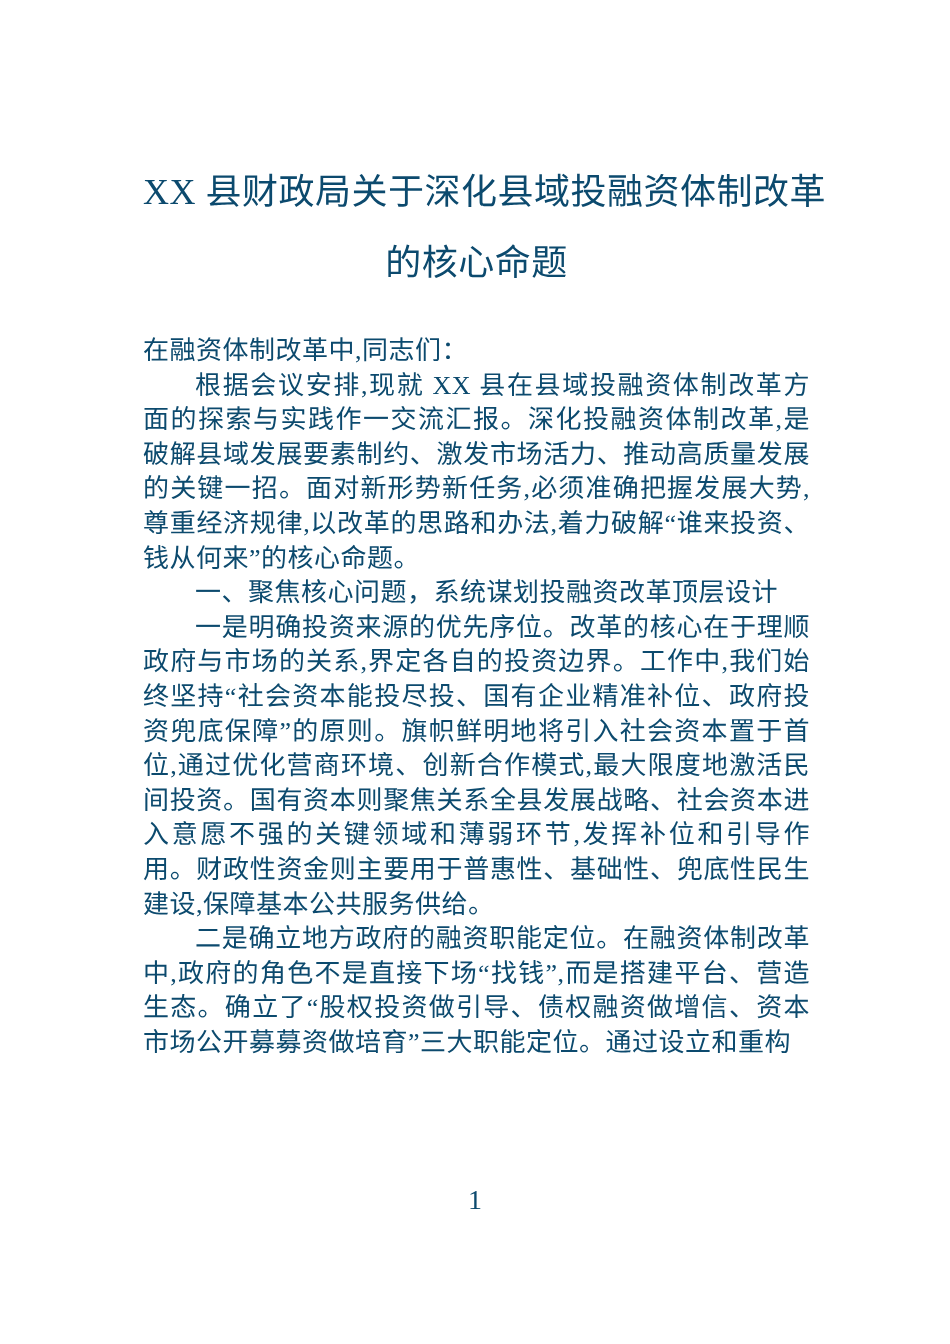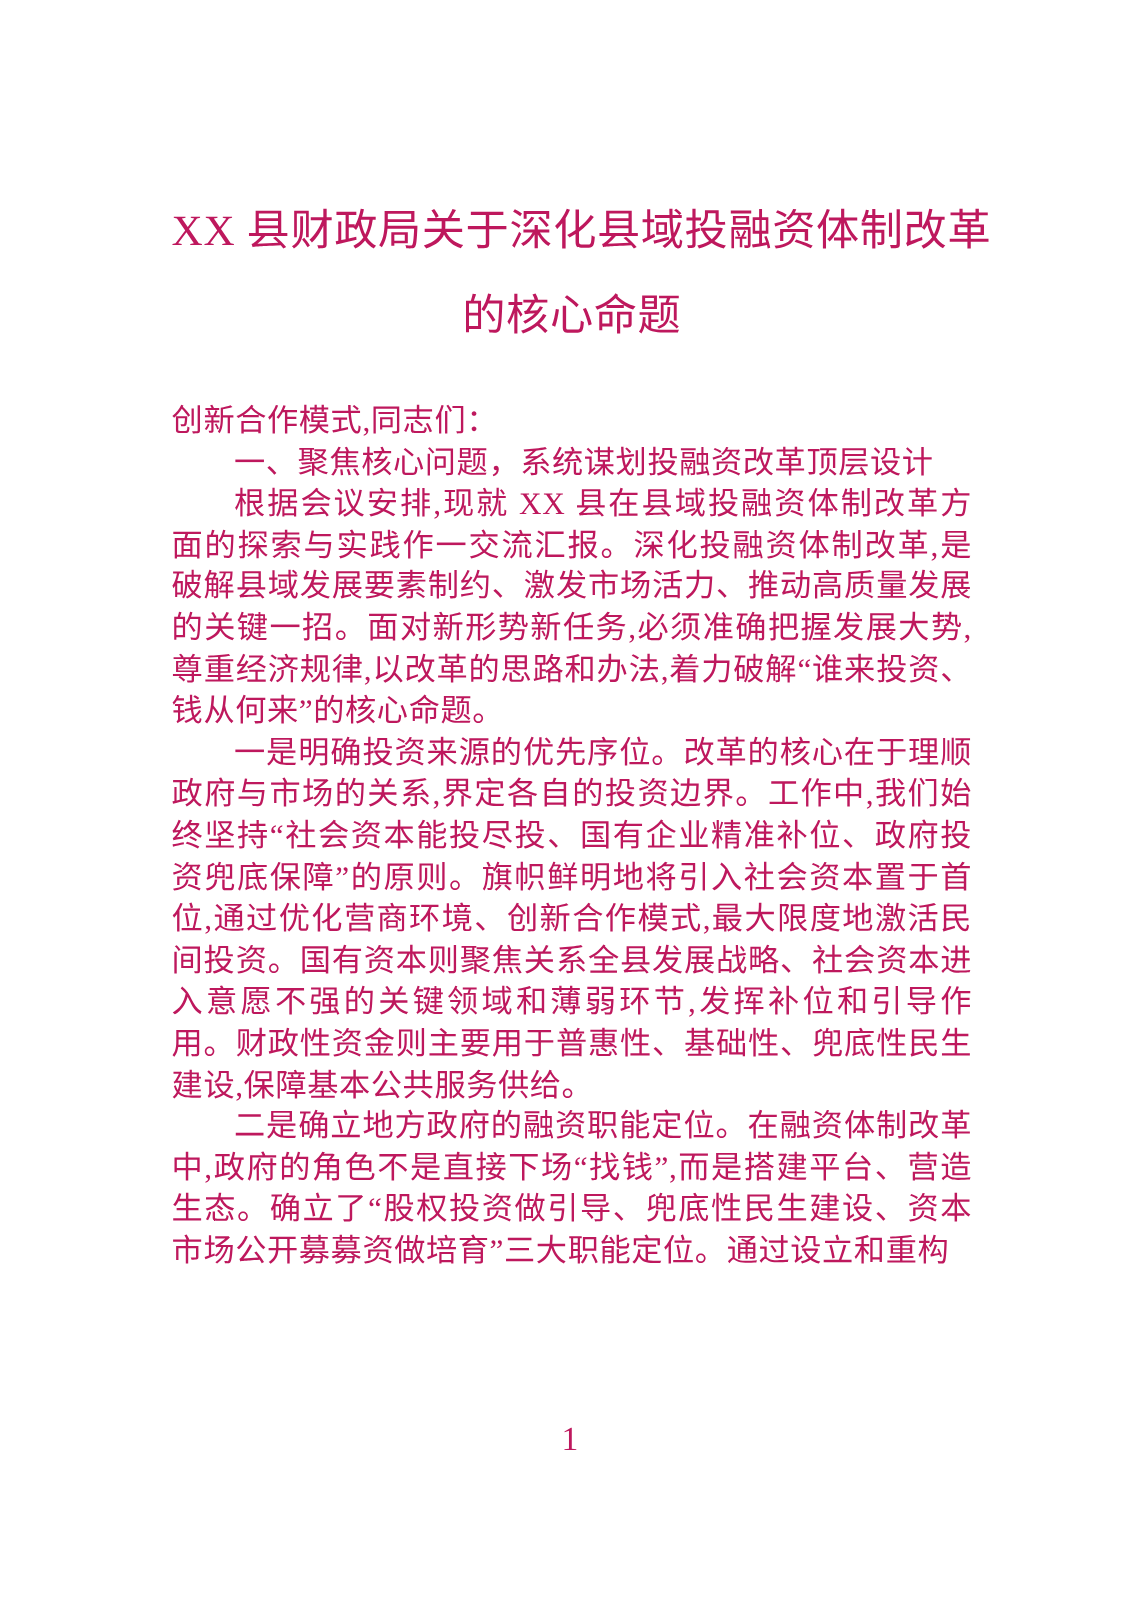--- a/index.html
+++ b/index.html
@@ -5,21 +5,21 @@
   html, body {
     margin: 0;
     padding: 0;
     background: #ffffff;
   }
   .page {
     position: relative;
     width: 950px;
     height: 1344px;
     background: #ffffff;
-    color: #be185d;
+    color: #0c4a6e;
     overflow: hidden;
     font-family: "Liberation Serif", serif;
   }
   .doc-title {
     position: absolute;
     top: 157px;
     left: 143px;
     width: 667px;
     text-align: center;
     font-size: 36px;
@@ -64,27 +64,27 @@
 <body>
 
 <div class="page">
 
   <div class="doc-title">
     <div>XX 县财政局关于深化县域投融资体制改革</div>
     <div>的核心命题</div>
   </div>
 
   <div class="doc-body">
-    <p class="salutation">创新合作模式,同志们：</p>
+    <p class="salutation">在融资体制改革中,同志们：</p>
+
+    <p class="para"><span class="lead"></span><span>根据会议安排,现就 XX 县在县域投融资体制改革方面的探索与实践作一交流汇报。深化投融资体制改革,是破解县域发展要素制约、激发市场活力、推动高质量发展的关键一招。面对新形势新任务,必须准确把握发展大势,尊重经济规律,以改革的思路和办法,着力破解“谁来投资、钱从何来”的核心命题。</span></p>
 
     <p class="para"><span class="lead"></span><span>一、聚焦核心问题，系统谋划投融资改革顶层设计</span></p>
-
-    <p class="para"><span class="lead"></span><span>根据会议安排,现就 XX 县在县域投融资体制改革方面的探索与实践作一交流汇报。深化投融资体制改革,是破解县域发展要素制约、激发市场活力、推动高质量发展的关键一招。面对新形势新任务,必须准确把握发展大势,尊重经济规律,以改革的思路和办法,着力破解“谁来投资、钱从何来”的核心命题。</span></p>
 
 
     <p class="para"><span class="lead">一是明确投资来源的优先序位。</span><span>改革的核心在于理顺政府与市场的关系,界定各自的投资边界。工作中,我们始终坚持“社会资本能投尽投、国有企业精准补位、政府投资兜底保障”的原则。旗帜鲜明地将引入社会资本置于首位,通过优化营商环境、创新合作模式,最大限度地激活民间投资。国有资本则聚焦关系全县发展战略、社会资本进入意愿不强的关键领域和薄弱环节,发挥补位和引导作用。财政性资金则主要用于普惠性、基础性、兜底性民生建设,保障基本公共服务供给。</span></p>
 
-    <p class="para"><span class="lead">二是确立地方政府的融资职能定位。</span><span>在融资体制改革中,政府的角色不是直接下场“找钱”,而是搭建平台、营造生态。确立了“股权投资做引导、兜底性民生建设、资本市场公开募募资做培育”三大职能定位。通过设立和重构</span></p>
+    <p class="para"><span class="lead">二是确立地方政府的融资职能定位。</span><span>在融资体制改革中,政府的角色不是直接下场“找钱”,而是搭建平台、营造生态。确立了“股权投资做引导、债权融资做增信、资本市场公开募募资做培育”三大职能定位。通过设立和重构</span></p>
   </div>
 
   <div class="page-number">1</div>
 
 </div>
 
 </body></html>

